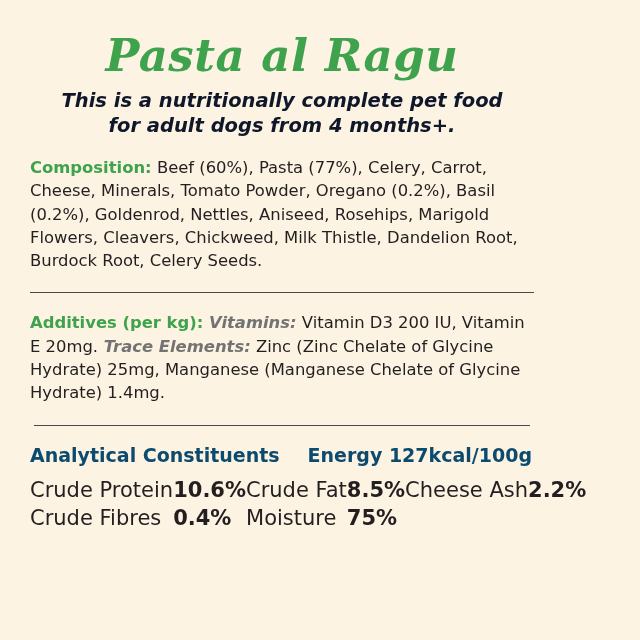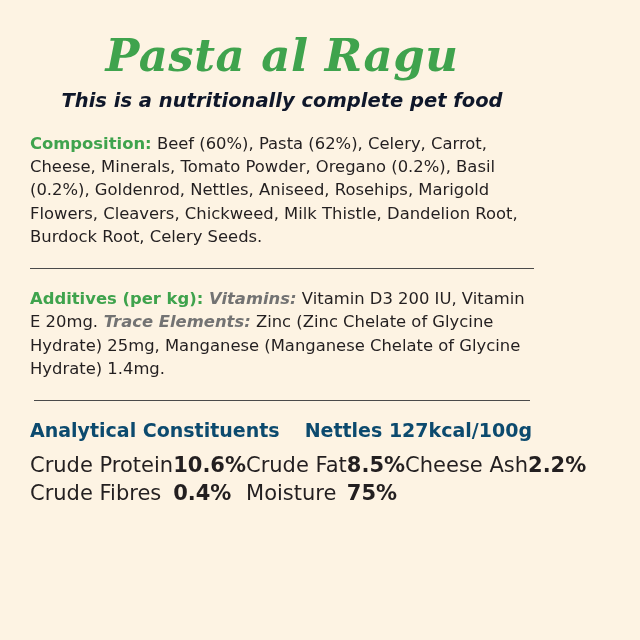--- a/index.html
+++ b/index.html
@@ -102,38 +102,39 @@
 </style>
 </head>
 <body>
 
 <div class="label">
 
   <div class="title">Pasta al Ragu</div>
 
   <div class="subtitle">
     <div>This is a nutritionally complete pet food</div>
+    <div>for adult dogs from 4 months+.</div>
   </div>
 
   <div class="section">
-    <span class="hd">Composition:</span><span> Beef (60%), Pasta (62%), Celery, Carrot, Cheese, Minerals, Tomato Powder, Oregano (0.2%), Basil (0.2%), Goldenrod, Nettles, Aniseed, Rosehips, Marigold Flowers, Cleavers, Chickweed, Milk Thistle, Dandelion Root, Burdock Root, Celery Seeds.</span>
+    <span class="hd">Composition:</span><span> Beef (60%), Pasta (77%), Celery, Carrot, Cheese, Minerals, Tomato Powder, Oregano (0.2%), Basil (0.2%), Goldenrod, Nettles, Aniseed, Rosehips, Marigold Flowers, Cleavers, Chickweed, Milk Thistle, Dandelion Root, Burdock Root, Celery Seeds.</span>
   </div>
 
   <hr class="rule">
 
   <div class="section">
     <span class="hd">Additives (per kg):</span><span class="hd-italic"> Vitamins:</span><span> Vitamin D3 200 IU, Vitamin E 20mg.</span><span class="hd-italic"> Trace Elements:</span><span> Zinc (Zinc Chelate of Glycine Hydrate) 25mg, Manganese (Manganese Chelate of Glycine Hydrate) 1.4mg.</span>
   </div>
 
   <hr class="rule short">
 
   <div class="analytical">
     <div class="ac-head">
       <span>Analytical Constituents</span>
-      <span class="ac-energy">Nettles 127kcal/100g</span>
+      <span class="ac-energy">Energy 127kcal/100g</span>
     </div>
     <table class="ac-table">
       <tbody>
         <tr>
           <td class="ac-name">Crude Protein</td>
           <td class="ac-val">10.6%</td>
           <td class="ac-name col2">Crude Fat</td>
           <td class="ac-val">8.5%</td>
           <td class="ac-name col3">Cheese Ash</td>
           <td class="ac-val">2.2%</td>

